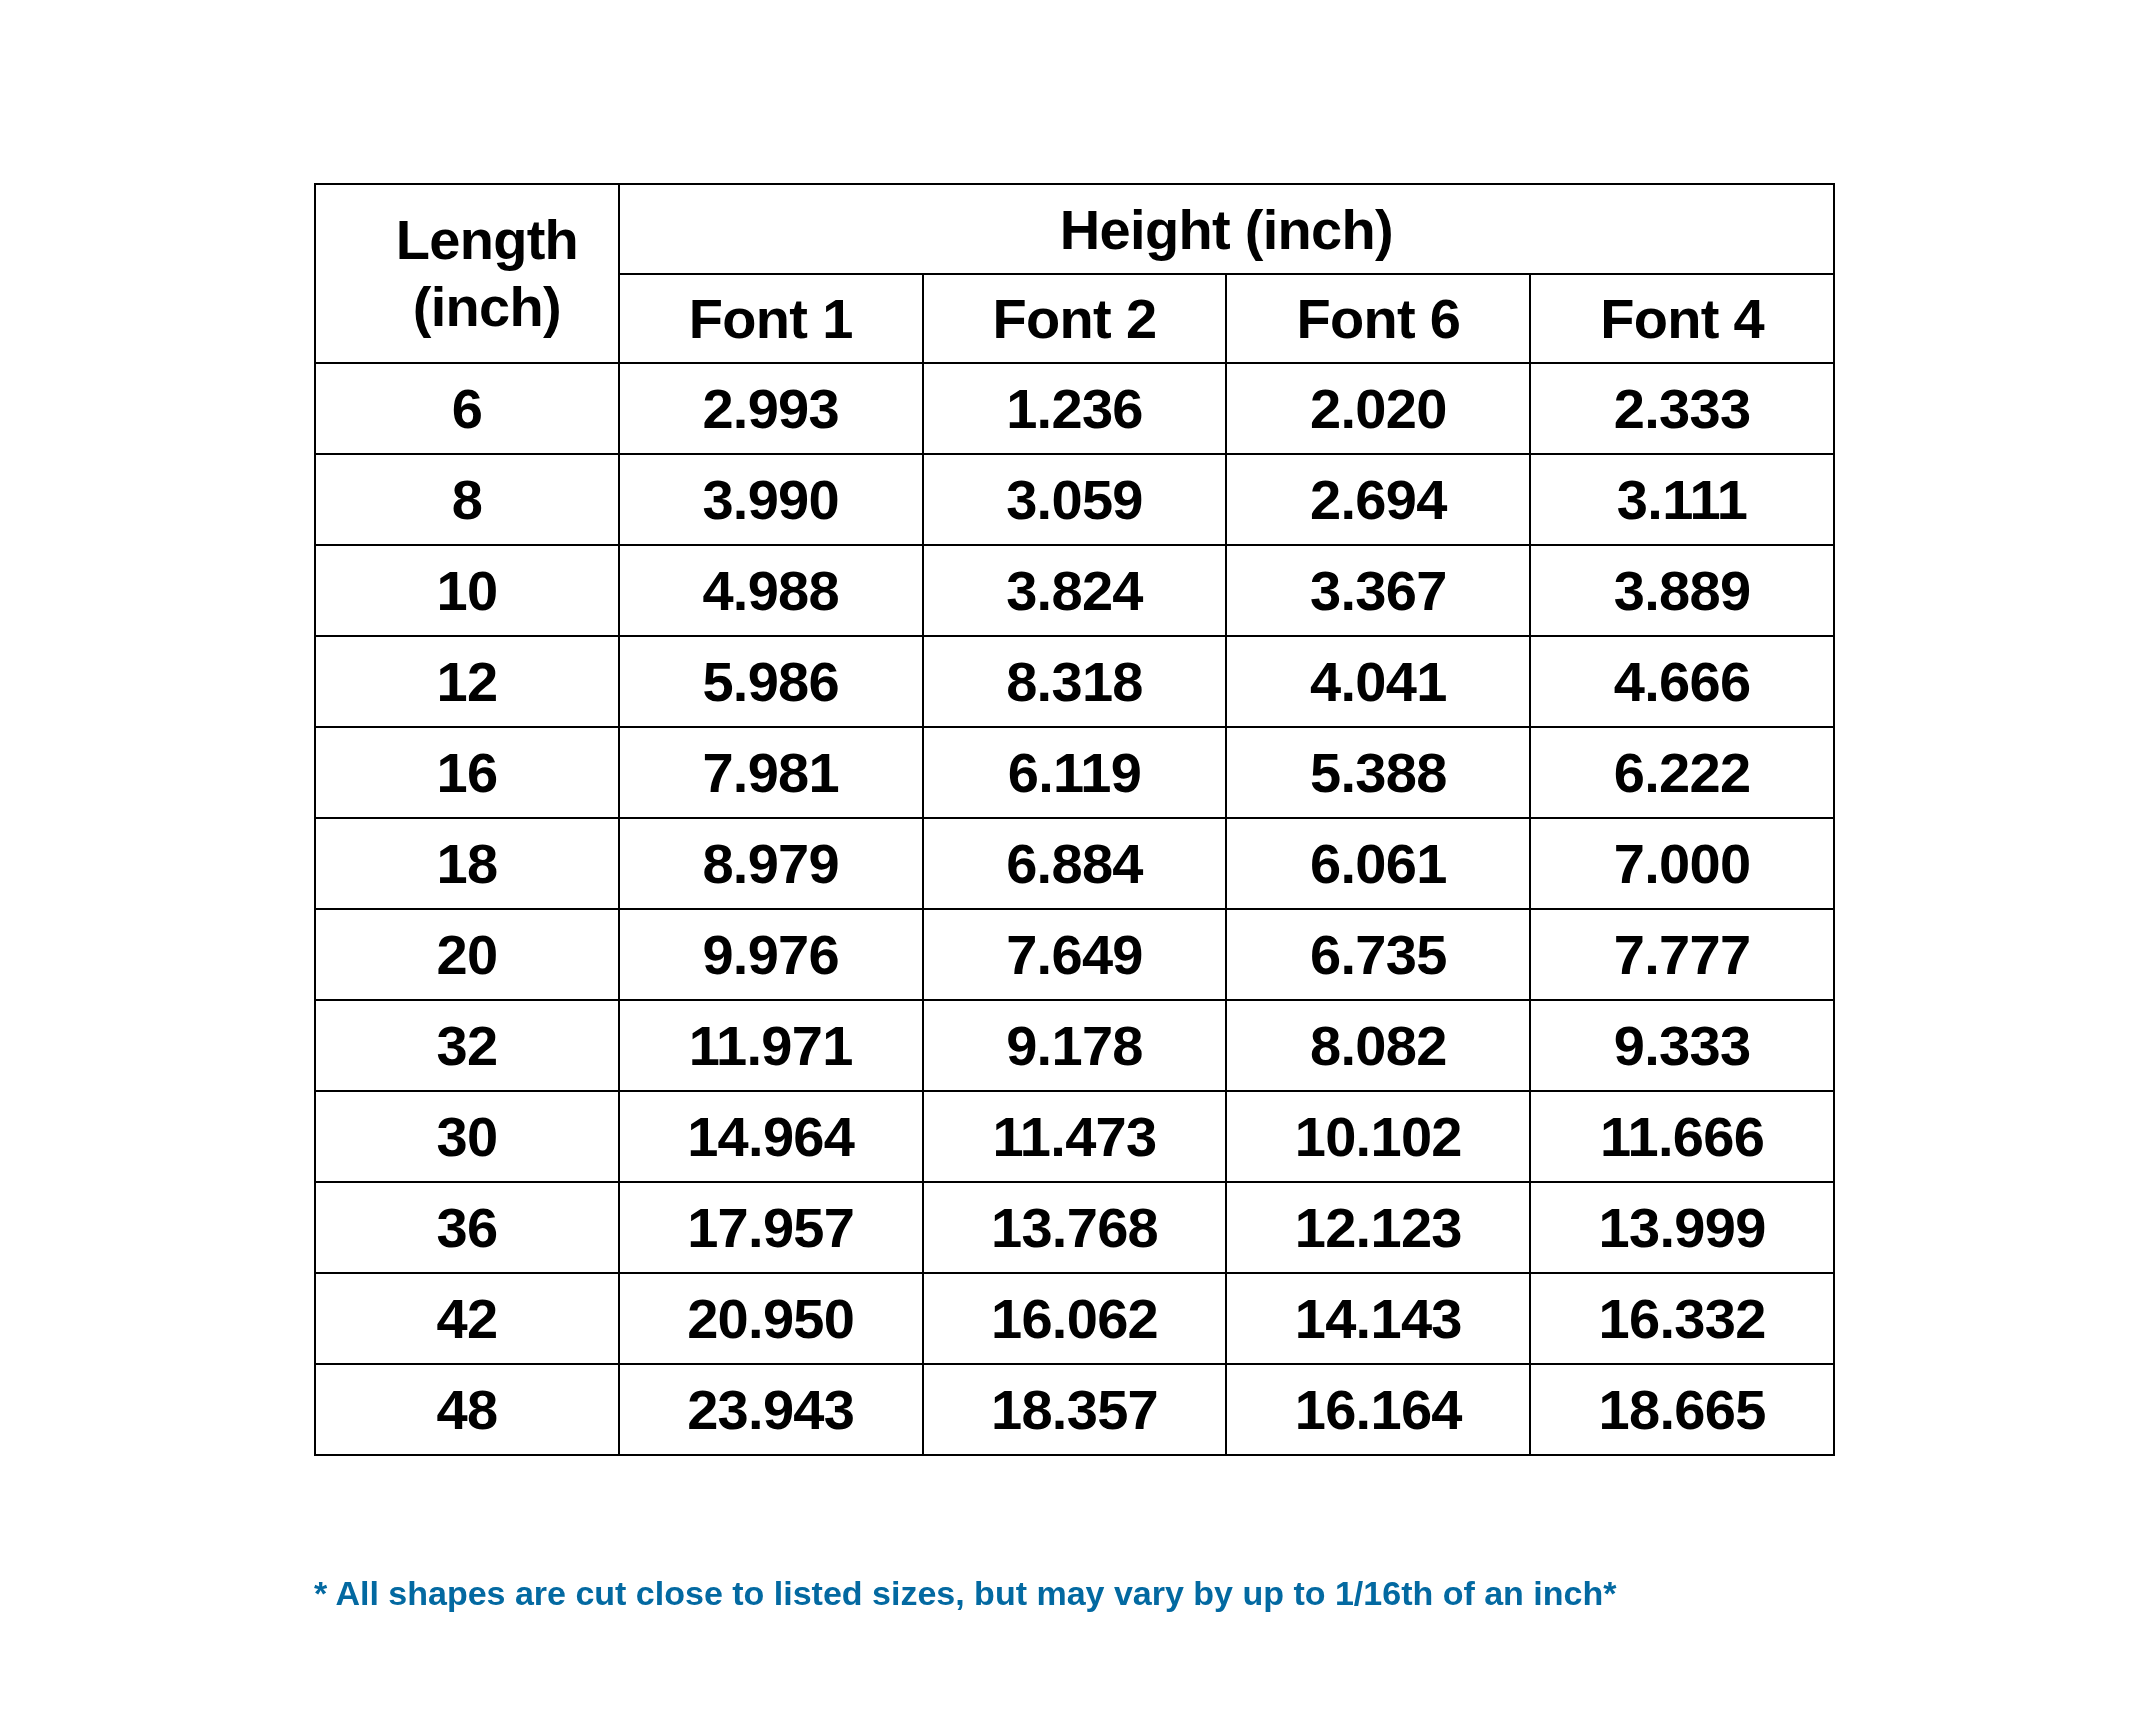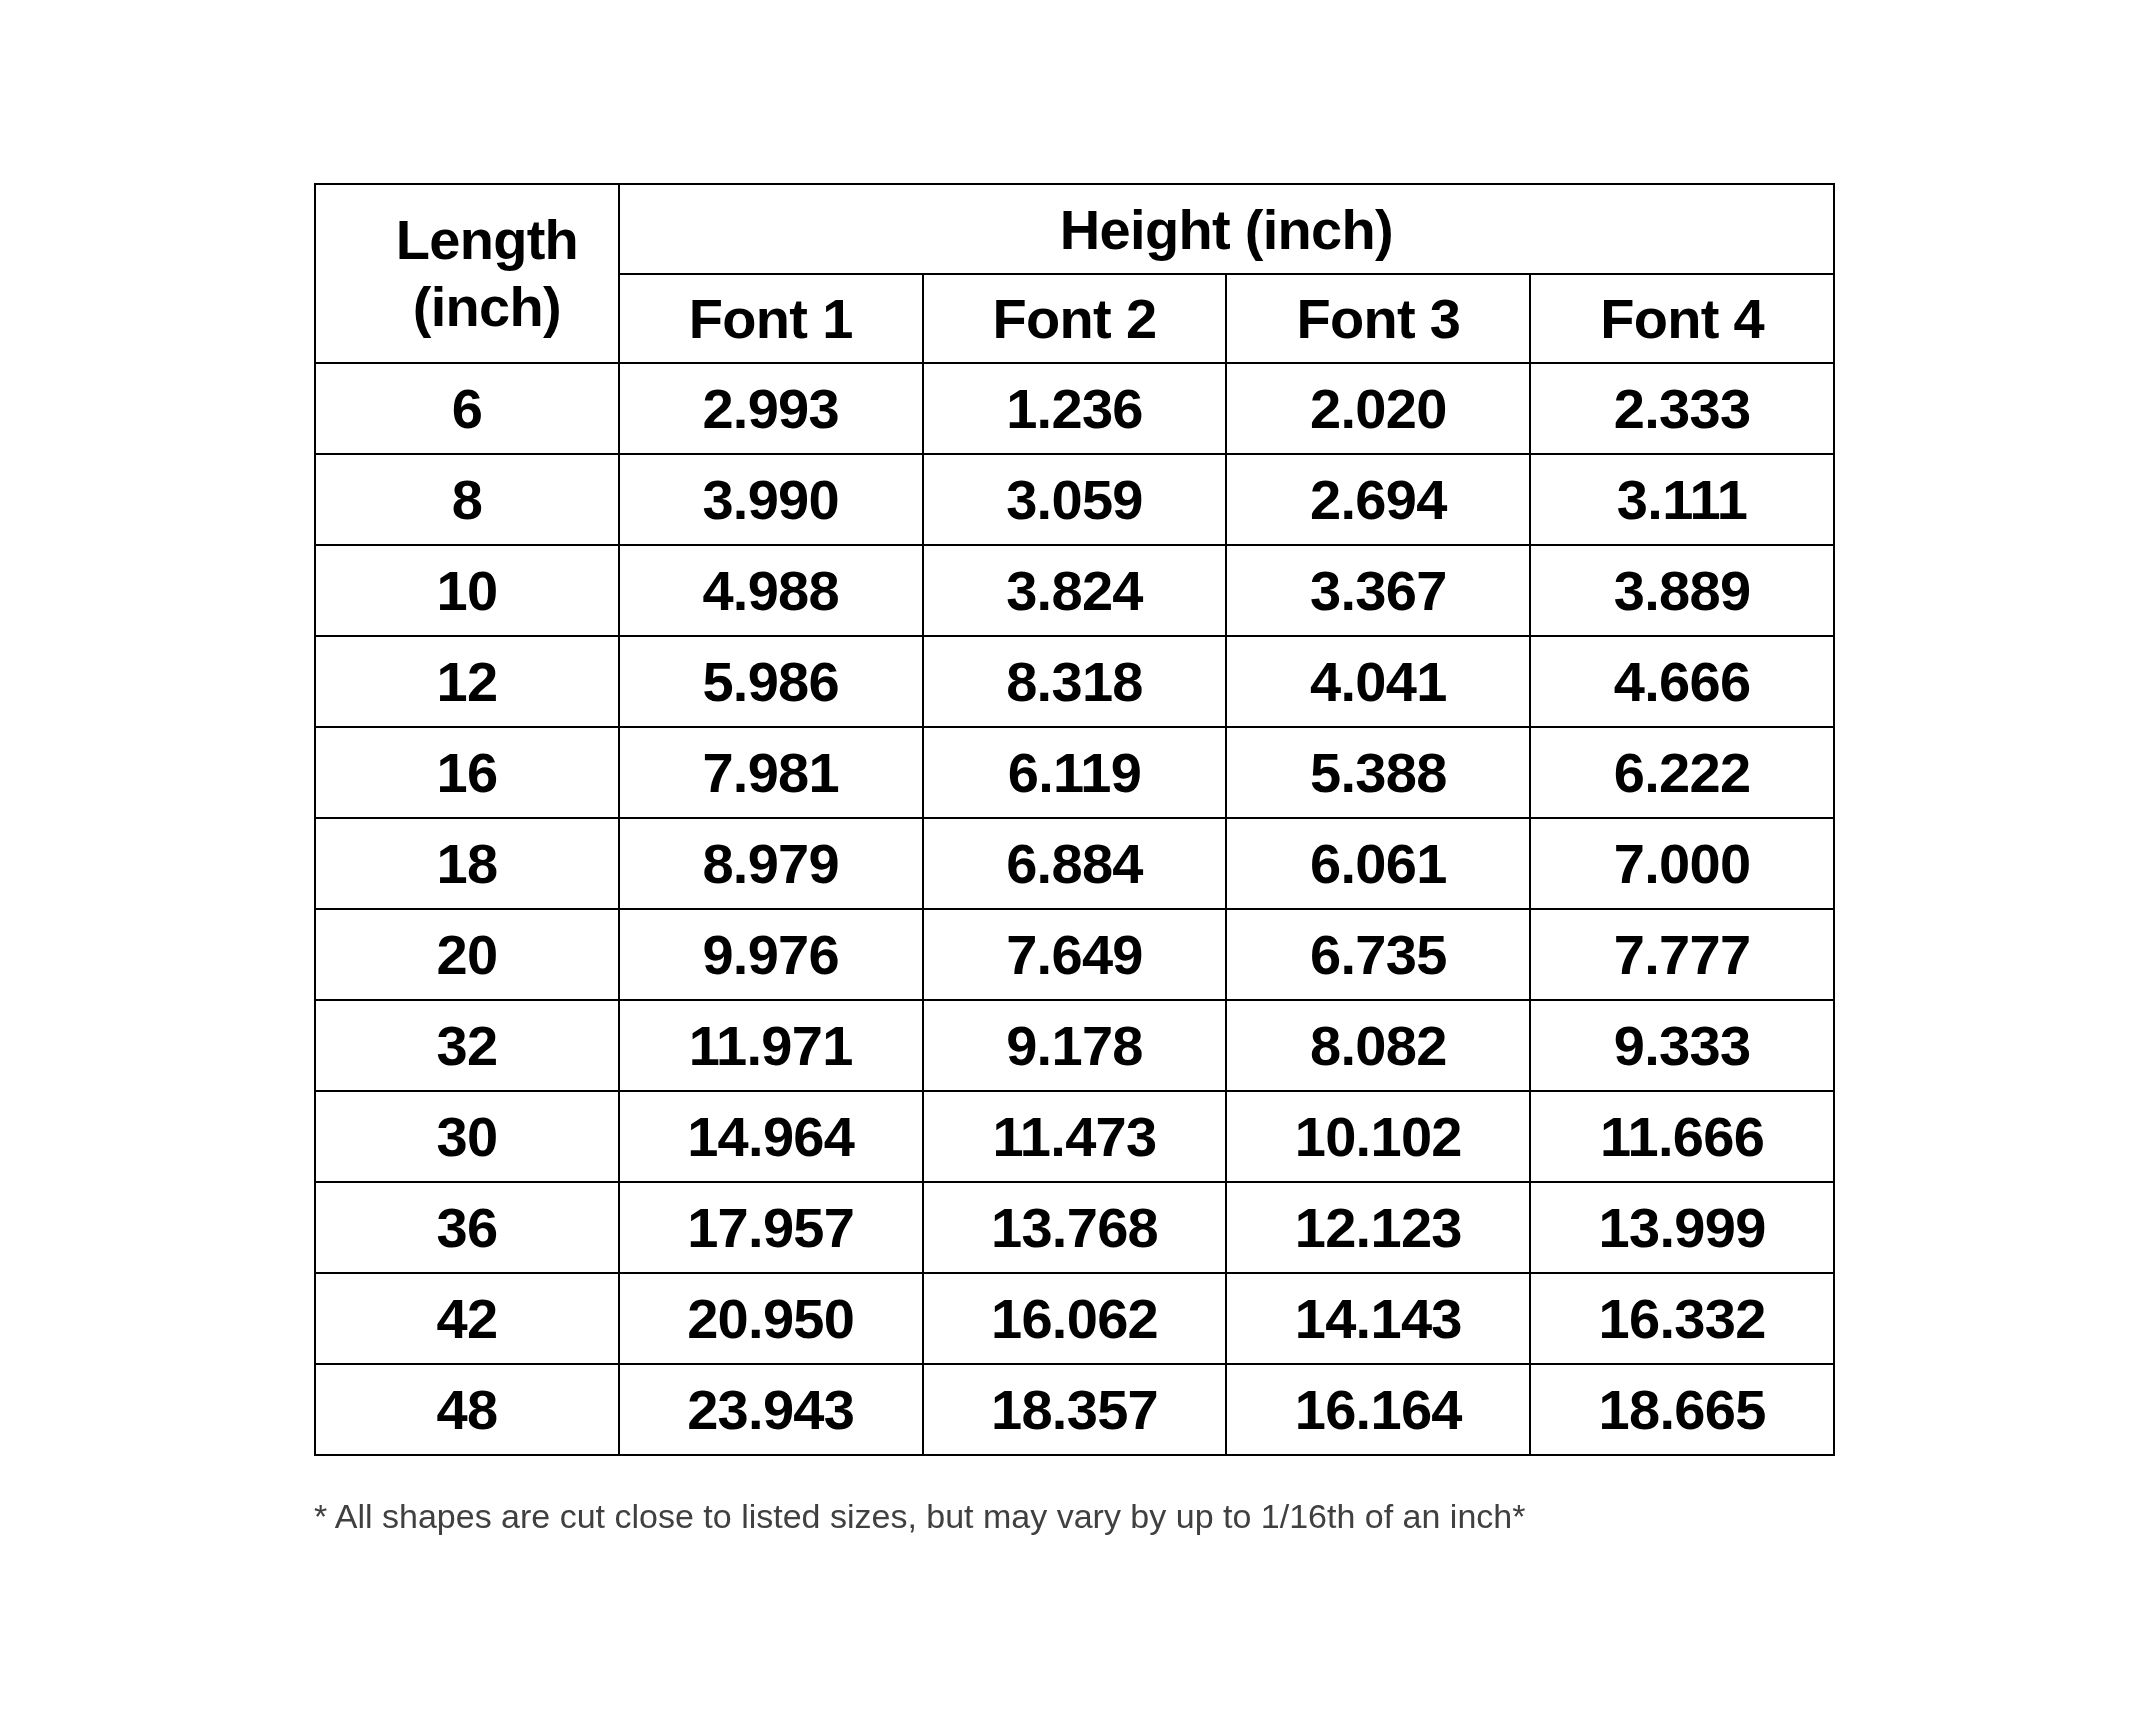--- a/index.html
+++ b/index.html
@@ -49,25 +49,25 @@
   thead tr.font-row  { height: 89px; padding-left: 48px; }
   tbody tr           { height: 91px; }
   th.corner .line {
     display: block;
     line-height: 1.18;
     margin-left: 40px;
   }
   .footnote {
     position: absolute;
     left: 314px;
-    top: 1497px;
+    top: 1574px;
     font-size: 34px;
-    font-weight: normal;
+    font-weight: bold;
     letter-spacing: 0;
-    color: #404040;
+    color: #0369a1;
     white-space: nowrap;
   }
 </style>
 </head>
 <body>
 
 <div class="canvas">
 
   <table class="size-table">
     <colgroup>
@@ -81,21 +81,21 @@
       <tr class="group-row">
         <th class="corner" rowspan="2">
           <span class="line">Length</span>
           <span class="line">(inch)</span>
         </th>
         <th class="group" colspan="4">Height (inch)</th>
       </tr>
       <tr class="font-row" id="font-header-row">
           <th class="font-col">Font 1</th>
           <th class="font-col">Font 2</th>
-          <th class="font-col">Font 3</th>
+          <th class="font-col">Font 6</th>
           <th class="font-col">Font 4</th>
         </tr>
     </thead>
     <tbody id="size-table-body">
         <tr>
           <th>6</th>
           <td>2.993</td>
           <td>1.236</td>
           <td>2.020</td>
           <td>2.333</td>

